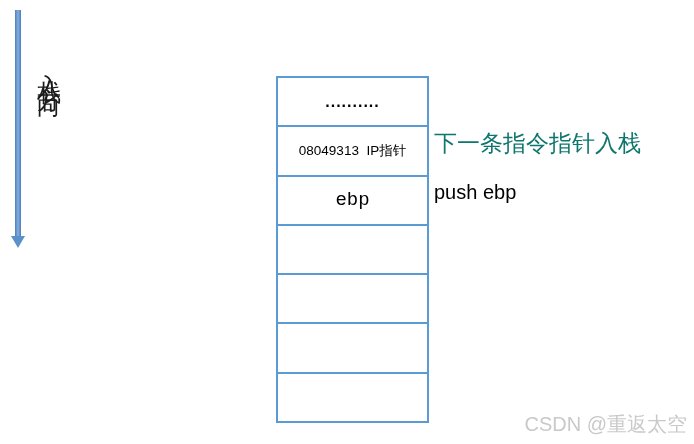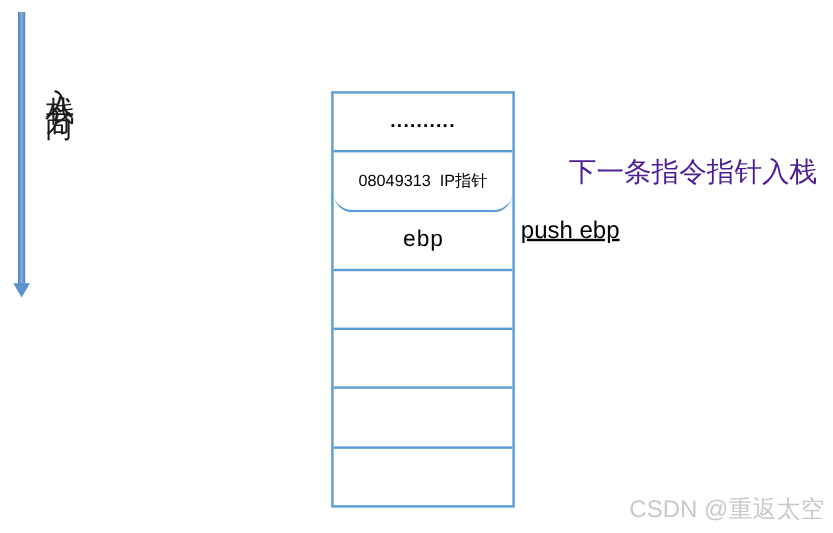--- a/index.html
+++ b/index.html
@@ -74,41 +74,39 @@
     color: #000000;
     font-size: 14px;
     overflow: hidden;
   }
   .stack-row:last-child { border-bottom: none; }
   .row-dots {
     font-weight: 700;
     font-size: 16px;
     letter-spacing: 1px;
   }
-  .row-ip { font-size: 13.5px; border-radius: 16px; }
+  .row-ip { font-size: 13.5px; }
   .row-ebp { font-size: 19px; font-family: Liberation Mono, monospace; }
 
   
   .annotation-line1 {
     position: absolute;
     left: 434px;
     top: 128px;
     font-size: 23px;
-    color: #4c1d95;
+    color: #0f766e;
     white-space: nowrap;
-    margin-left: 40px;
   }
   .annotation-line2 {
     position: absolute;
     left: 434px;
     top: 181px;
     font-size: 20px;
     color: #000000;
     white-space: nowrap;
-    text-decoration: underline;
   }
 
   
   .watermark {
     position: absolute;
     right: 7px;
     top: 411px;
     font-size: 20px;
     color: var(--watermark, #c9c9c9);
     white-space: nowrap;

